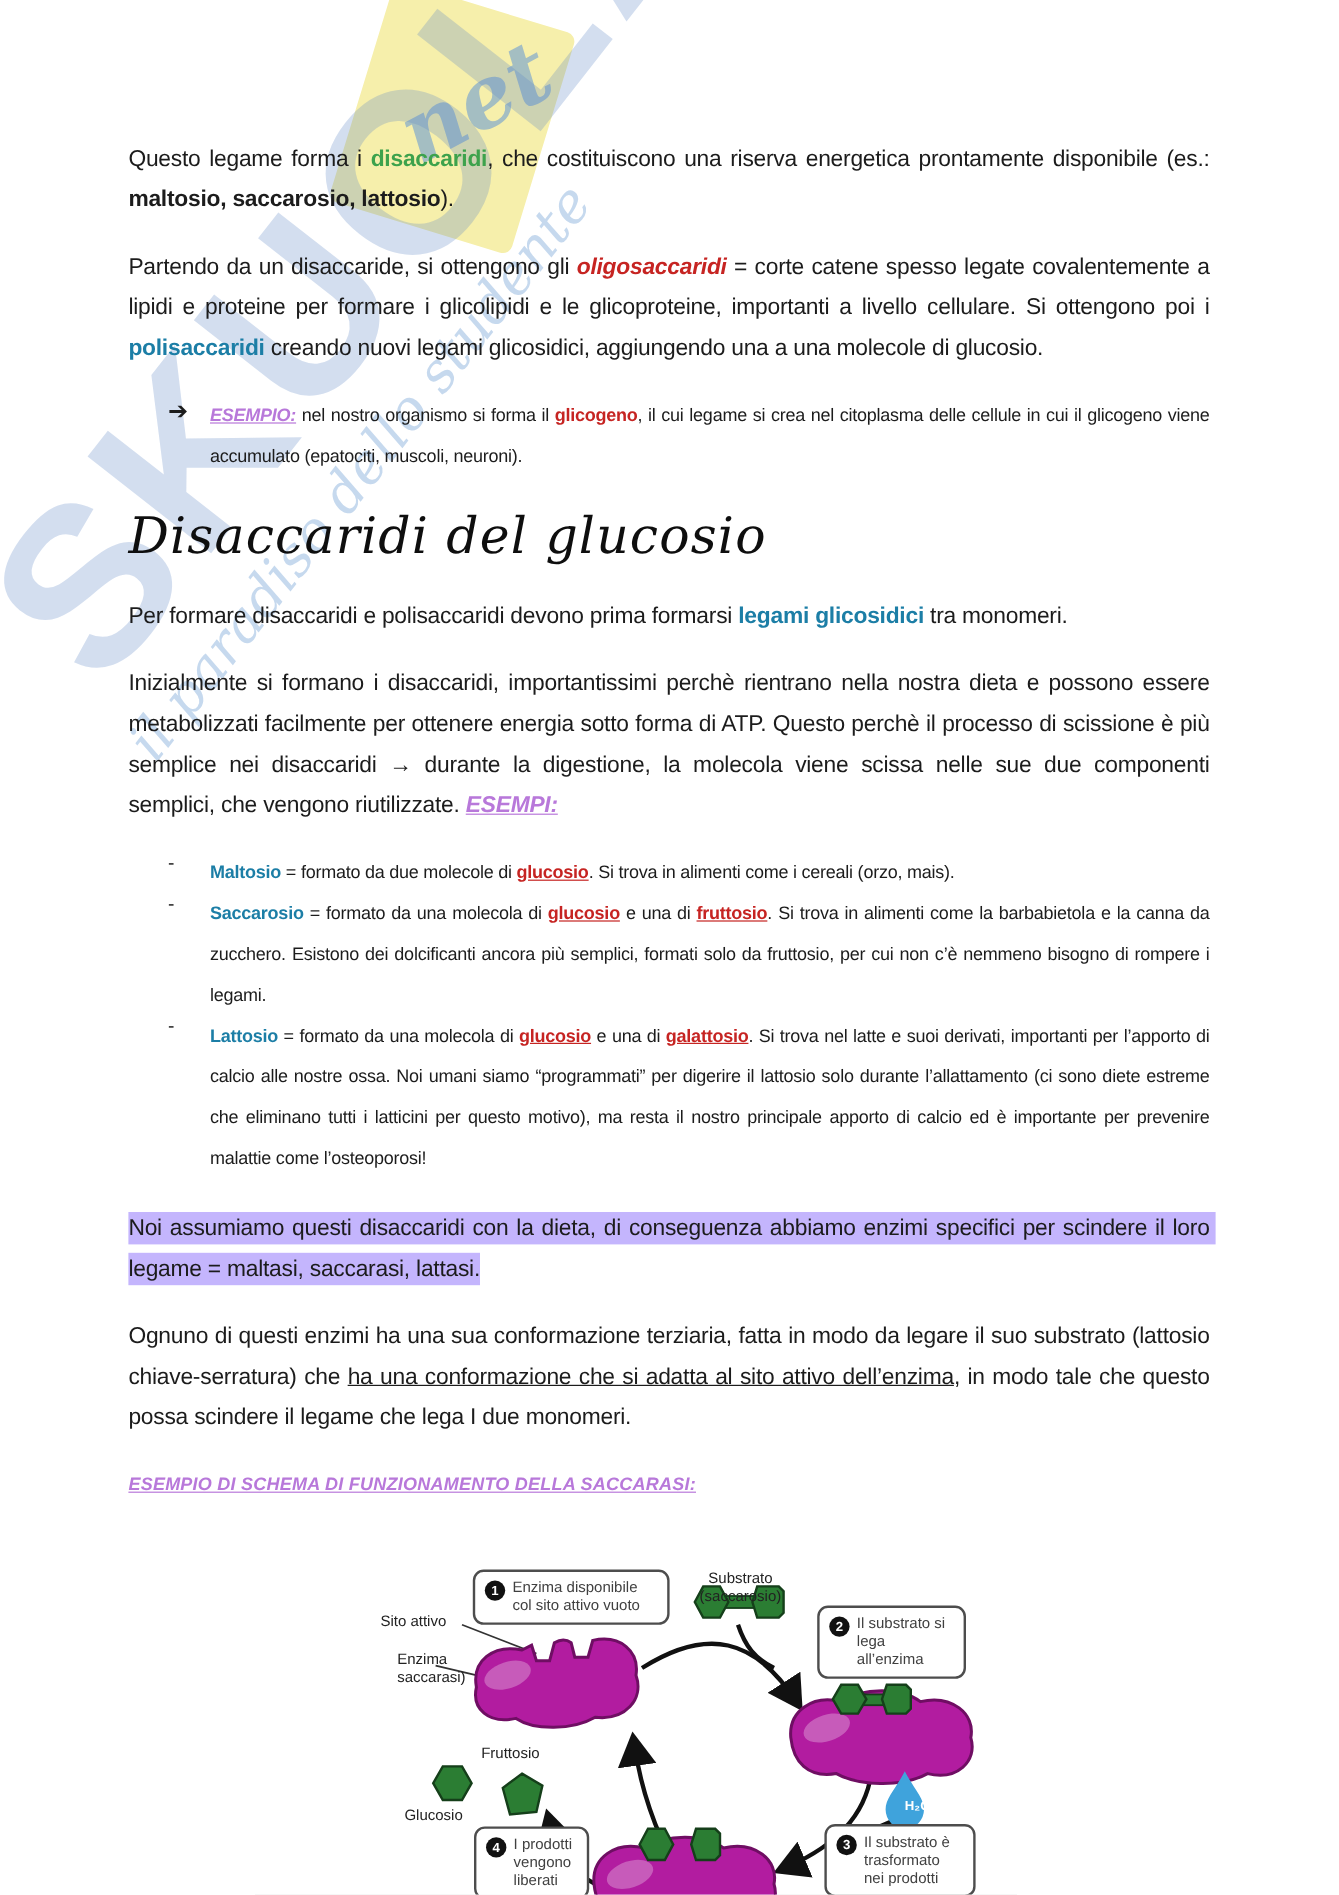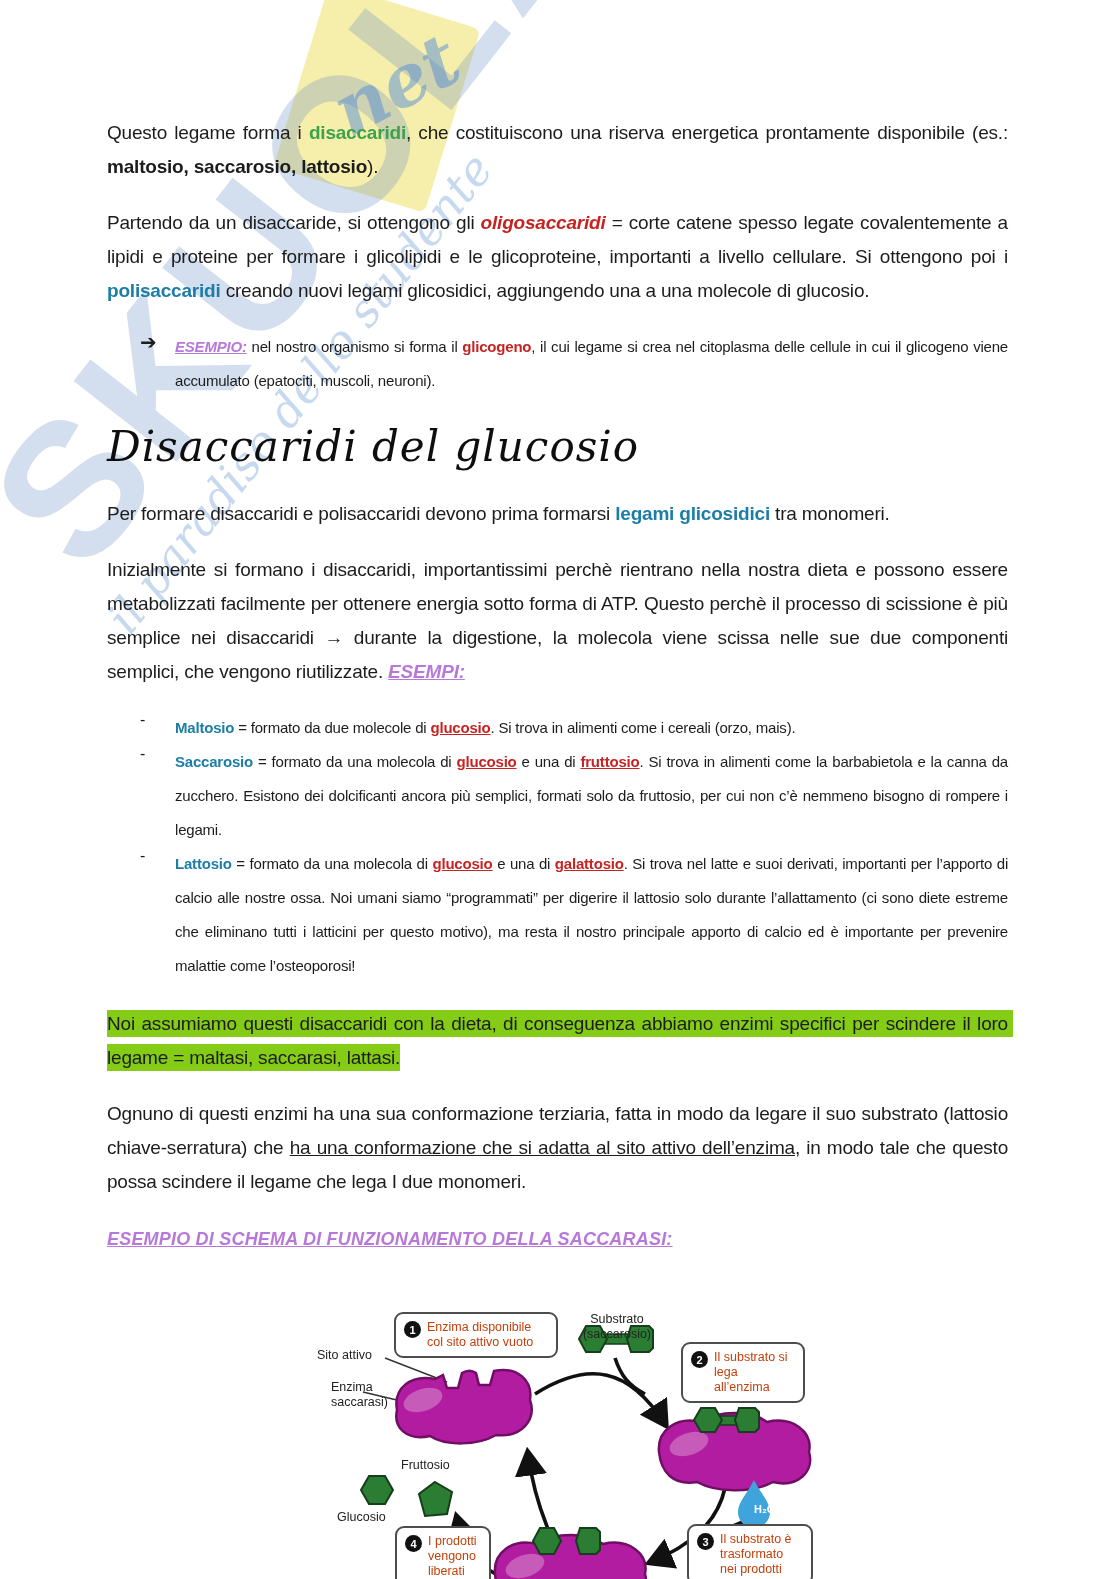--- a/index.html
+++ b/index.html
@@ -20,42 +20,42 @@
   .para{font-size:19px;line-height:34px;letter-spacing:-0.2px;text-align:justify;margin:0 0 22px 0;}
   .run{white-space:pre-wrap;}
   .b{font-weight:700;}
   .green{color:#3da24c;font-weight:700;}
   .tealb{color:#1c7ea6;font-weight:700;}
   .redbi{color:#c62422;font-weight:700;font-style:italic;}
   .redb{color:#c62422;font-weight:700;}
   .redbu{color:#c62422;font-weight:700;text-decoration:underline;}
   .purple{color:#b878da;font-weight:700;font-style:italic;text-decoration:underline;}
   .u{text-decoration:underline;}
-  .hl{background:#84cc16;padding:3px 0;box-decoration-break:clone;-webkit-box-decoration-break:clone;}
+  .hl{background:#c4b5fd;padding:3px 0;box-decoration-break:clone;-webkit-box-decoration-break:clone;}
   .indent-item{display:flex;margin:0 0 0 33px;}
   .indent-item .marker{flex:0 0 35px;font-weight:400;}
   .indent-item .marker.arrow{font-size:20px;}
   .indent-item .itext{flex:1;font-size:15px;line-height:34px;letter-spacing:-0.2px;text-align:justify;}
   .esempio-block{margin-bottom:24px;}
   h1.script{font-family:"DejaVu Serif",serif;font-style:italic;font-weight:500;font-size:42px;
             margin:10px 0 26px 0;color:#0e0e0e;letter-spacing:1px;}
   .bullets{margin:0 0 24px 0;}
-  h2.schema{font-size:18px;margin:30px 0 0 0;color:#b878da;font-style:italic;
+  h2.schema{font-size:15px;margin:30px 0 0 0;color:#b878da;font-style:italic;
             text-decoration:underline;letter-spacing:.2px;}
   
   .diagram{position:relative;width:590px;height:380px;margin:28px 0 0 190px;}
   .diagram svg{position:absolute;left:0;top:0;}
   .dlabel{position:absolute;font-size:12.5px;line-height:15px;color:#222;white-space:pre-line;}
   .dlabel.center{text-align:center;margin-top:32px;}
   .dlabel.right{text-align:left;margin-left:32px;}
   .dbox{position:absolute;display:flex;gap:6px;align-items:flex-start;background:#fff;
         border:2px solid #4d4d4d;border-radius:9px;padding:6px 8px;box-sizing:border-box;}
   .dbox .num{flex:0 0 17px;height:17px;border-radius:50%;background:#111;color:#fff;font-size:11px;
              font-weight:700;display:flex;align-items:center;justify-content:center;margin-top:1px;}
-  .dbox .blabel{font-size:12.5px;line-height:15px;color:#c2410c;}
+  .dbox .blabel{font-size:12.5px;line-height:15px;color:#404040;}
   .h2o-text{position:absolute;left:457px;top:225px;width:34px;text-align:left;color:#fff;
             font-size:11px;font-weight:700;}
 </style>
 </head>
 <body>
 
 <div class="page">
 
   <div class="wm wm-square"></div>
   <div class="wm wm-net">net</div>

